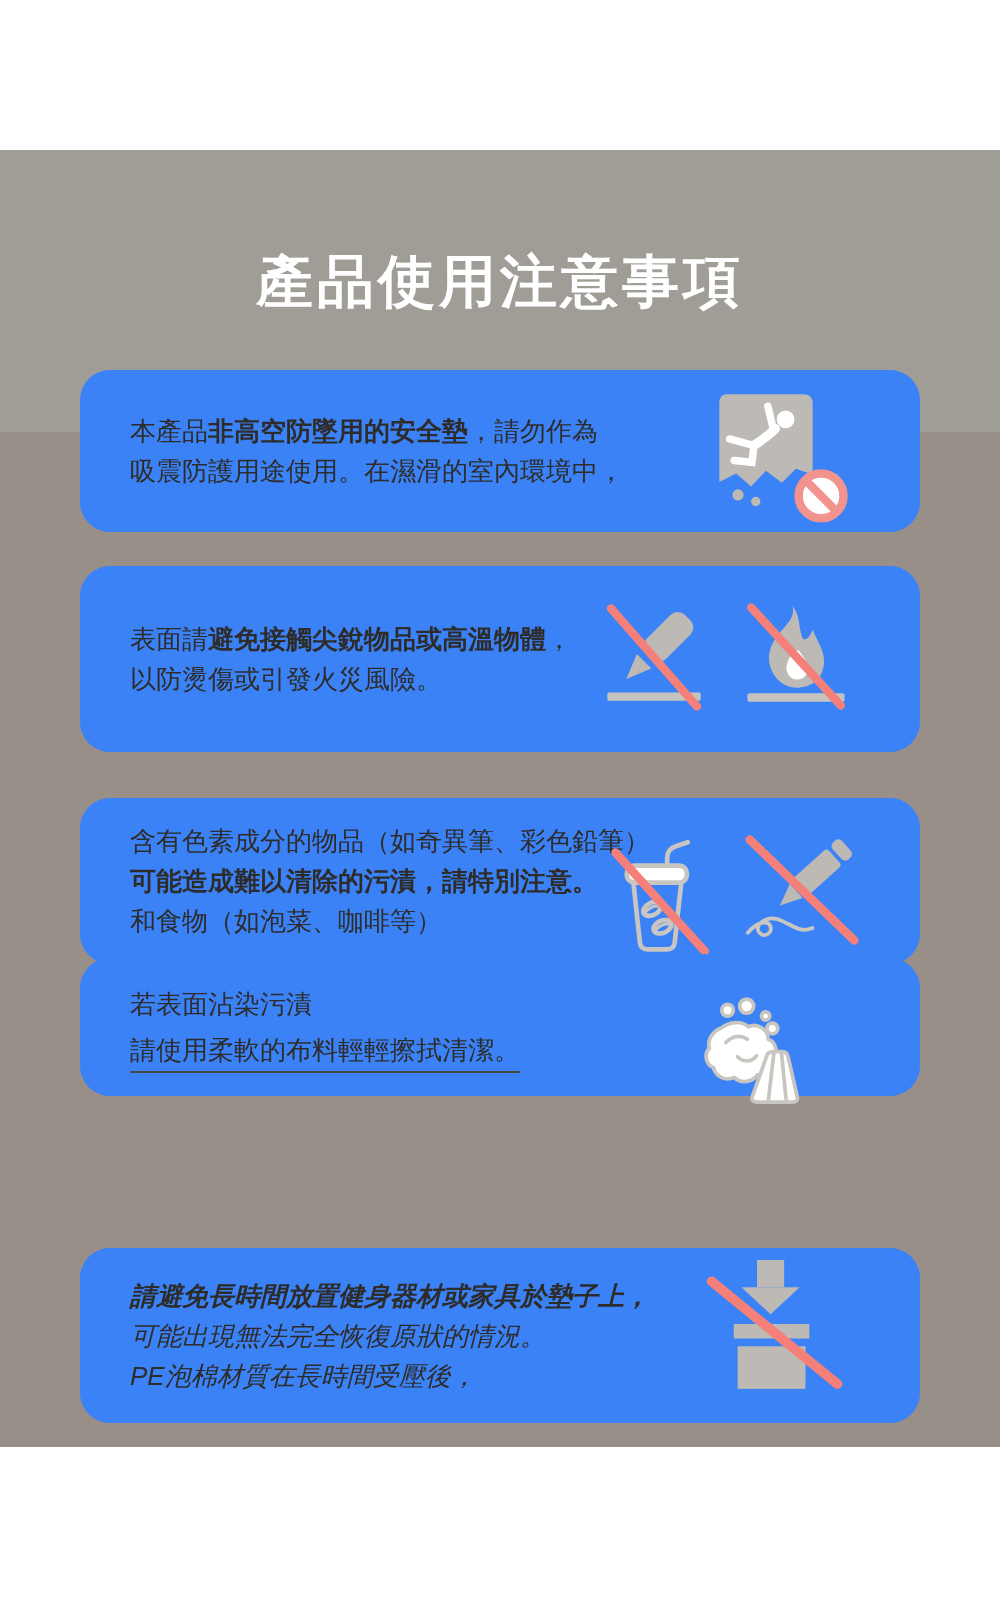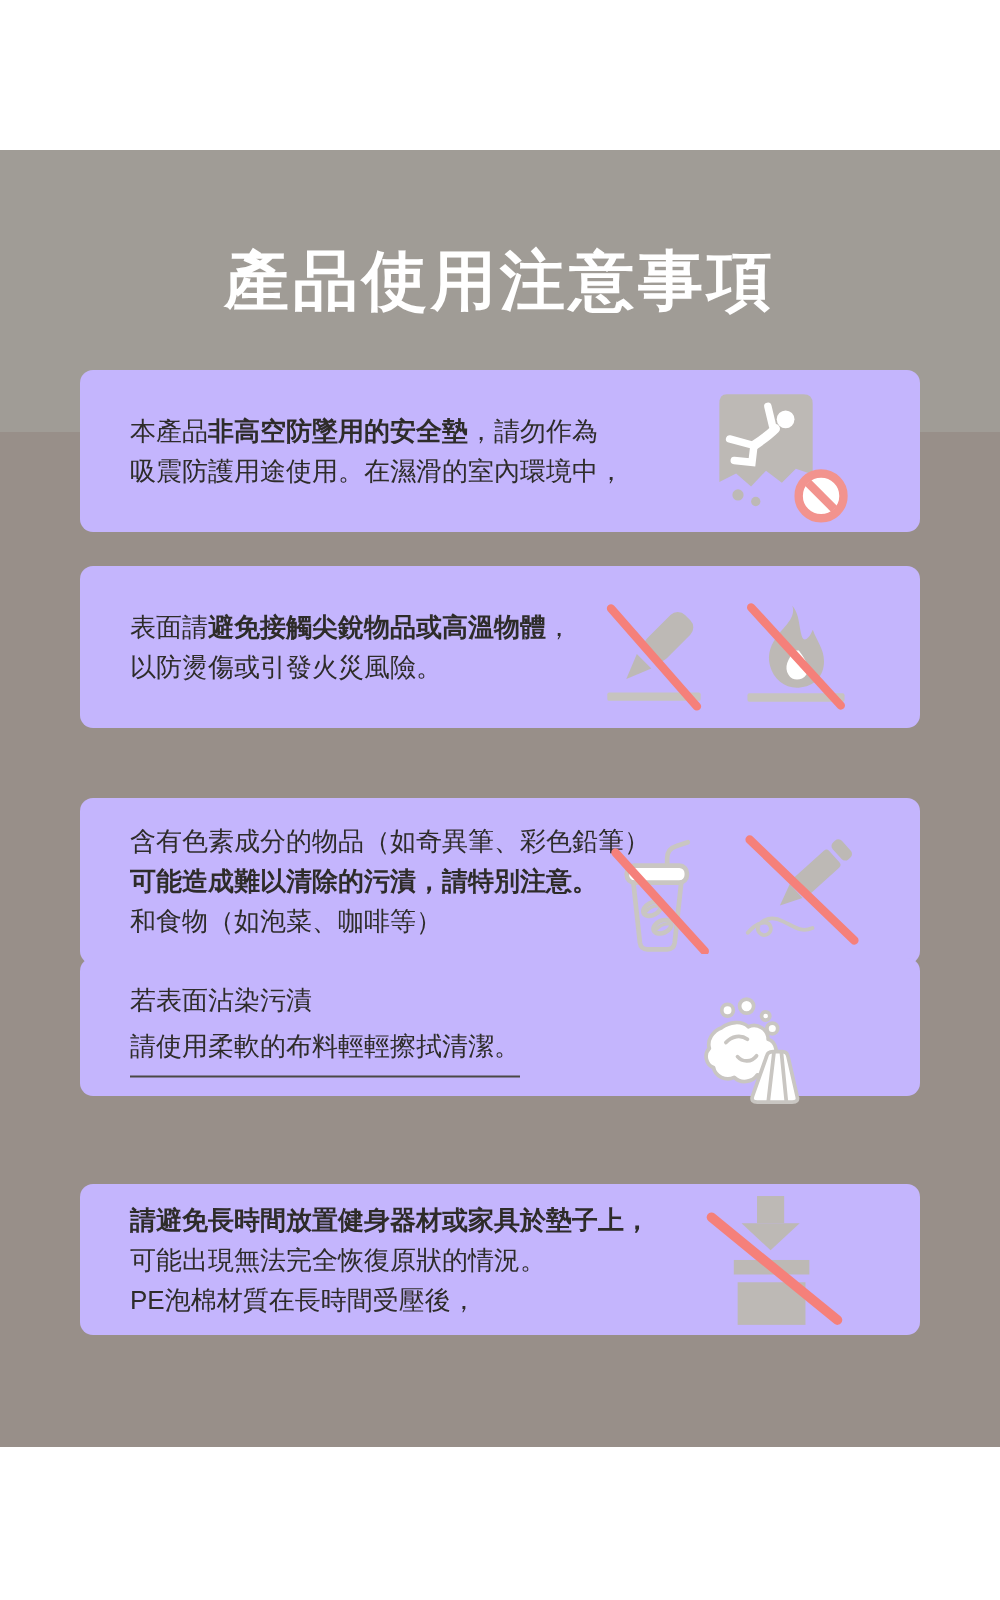--- a/index.html
+++ b/index.html
@@ -6,41 +6,41 @@
   body{
     width:1000px;height:1600px;position:relative;overflow:hidden;
     background:#FFFFFF;
     font-family:"Liberation Sans","DejaVu Sans",sans-serif;
   }
   .bg-band{position:absolute;left:0;width:1000px;}
   .bg-upper{top:150px;height:282px;background:#A09C96;}
   .bg-lower{top:432px;height:1015px;background:#988F89;}
   .poster-title{
     position:absolute;top:248px;left:0;width:1000px;
-    text-align:center;font-size:65px;line-height:66px;font-weight:bold;
+    text-align:center;font-size:57px;line-height:66px;font-weight:bold;
     color:#FFFFFF;letter-spacing:4px;margin:0;z-index:2;
   }
   .card{
-    position:absolute;left:80px;width:840px;background:#c4b5fd;
-    border-radius:13px;z-index:3;
+    position:absolute;left:80px;width:840px;background:#3b82f6;
+    border-radius:30px;z-index:3;
   }
   #card-1{top:370px;height:162px;}
-  #card-2{top:566px;height:162px;}
+  #card-2{top:566px;height:186px;}
   #card-3{top:798px;height:166px;}
   #card-4{top:958px;height:138px;}
-  #card-5{top:1184px;height:151px;}
+  #card-5{top:1248px;height:175px;font-style:italic;}
   .card-text{
     position:absolute;left:50px;top:50%;transform:translateY(-50%);
   }
   .line{
     margin:0;font-size:26px;line-height:40px;color:#2E2C2A;white-space:nowrap;
   }
   #card-4 .line{line-height:46px;}
   .b{font-weight:bold;}
-  .u{display:inline-block;border-bottom:2px solid #4A4846;padding-bottom:14px;line-height:32px;}
+  .u{display:inline-block;border-bottom:2px solid #4A4846;padding-bottom:5px;line-height:32px;}
   .icon{position:absolute;}
   #c1-icon{left:630px;top:24px;}
   #c2-icon-a{left:518px;top:34px;}
   #c2-icon-b{left:660px;top:34px;}
   #c3-icon-a{left:528px;top:32px;}
   #c3-icon-b{left:660px;top:34px;}
   #c4-icon{left:616px;top:34px;}
   #c5-icon{left:616px;top:8px;}
 </style>
 </head>

